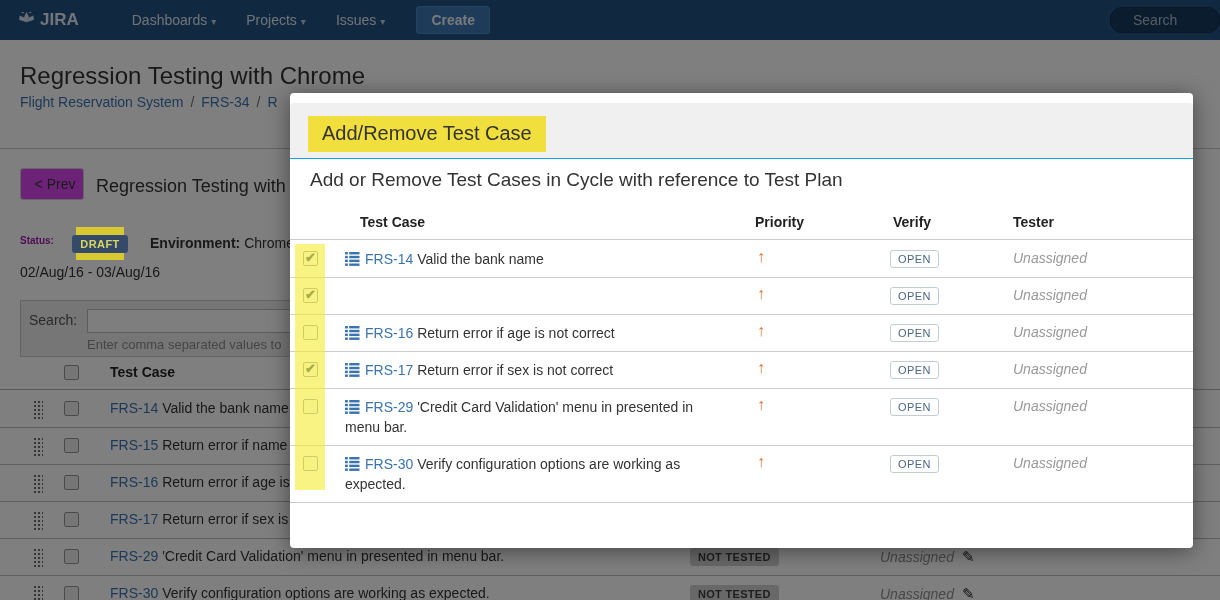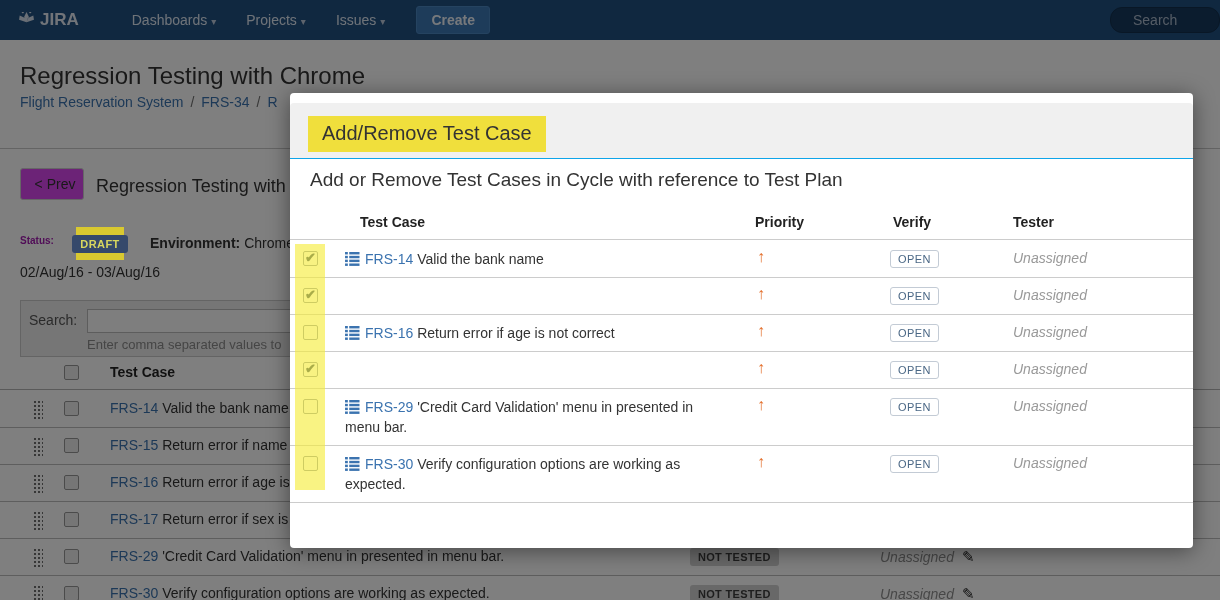--- a/index.html
+++ b/index.html
@@ -248,20 +248,32 @@
               <rect x="4.5" y="12.3" width="11" height="2.6"></rect>
             </svg><a>FRS-16</a> <span>Return error if age is not correct</span>
     </div>
     <span class="prio">↑</span>
     <span class="badge-open">OPEN</span>
     <span class="tester">Unassigned</span>
   </div>
 
   <div class="m-row">
     <span class="checkbox cb checked"></span>
+    <div class="txt">
+      <svg class="tc-icon" viewBox="0 0 16 15" fill="#3b73af">
+              <rect x="0" y="0" width="3" height="2.6"></rect>
+              <rect x="4.5" y="0" width="11" height="2.6"></rect>
+              <rect x="0" y="4.1" width="3" height="2.6"></rect>
+              <rect x="4.5" y="4.1" width="11" height="2.6"></rect>
+              <rect x="0" y="8.2" width="3" height="2.6"></rect>
+              <rect x="4.5" y="8.2" width="11" height="2.6"></rect>
+              <rect x="0" y="12.3" width="3" height="2.6"></rect>
+              <rect x="4.5" y="12.3" width="11" height="2.6"></rect>
+            </svg><a>FRS-17</a> <span>Return error if sex is not correct</span>
+    </div>
     <span class="prio">↑</span>
     <span class="badge-open">OPEN</span>
     <span class="tester">Unassigned</span>
   </div>
 
   <div class="m-row">
     <span class="checkbox cb"></span>
     <div class="txt">
       <svg class="tc-icon" viewBox="0 0 16 15" fill="#3b73af">
               <rect x="0" y="0" width="3" height="2.6"></rect>

